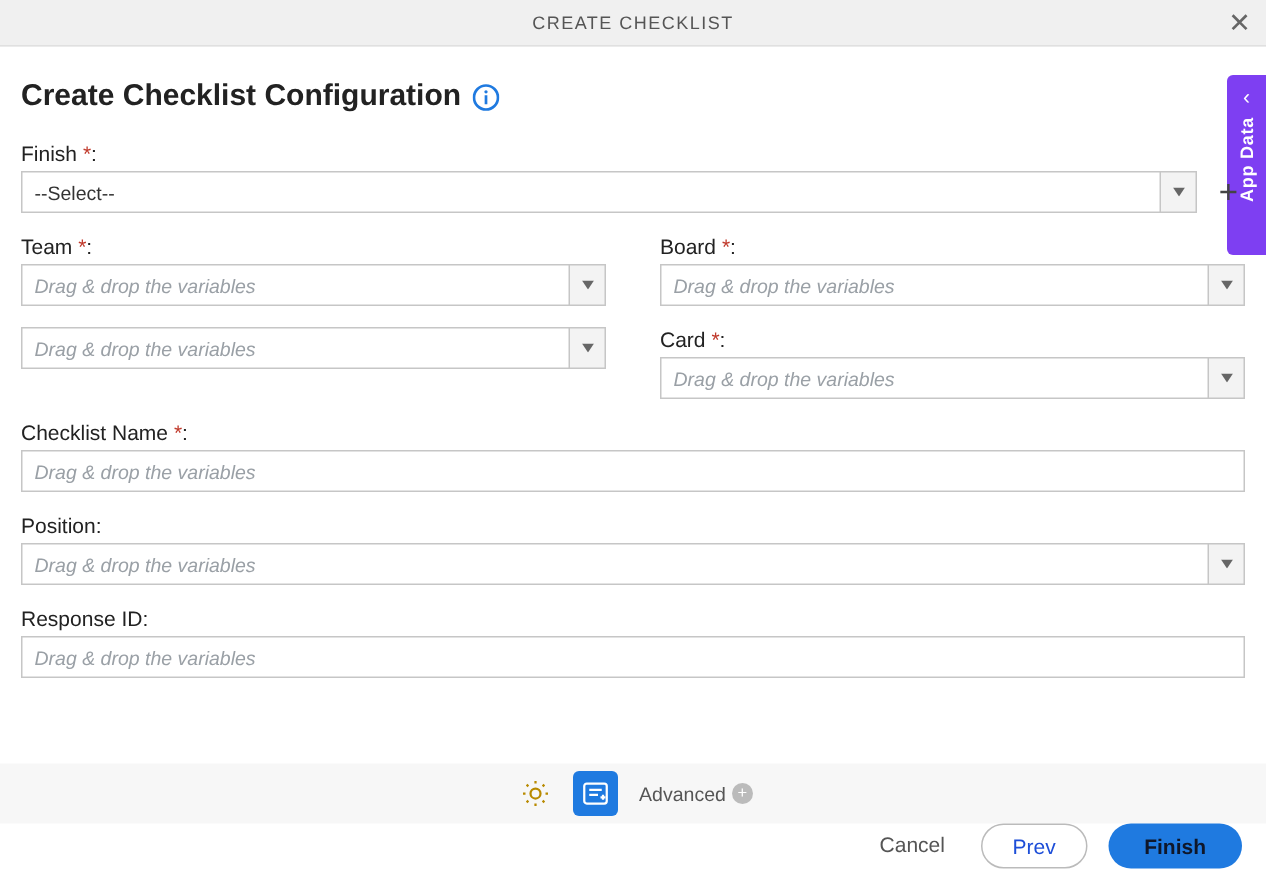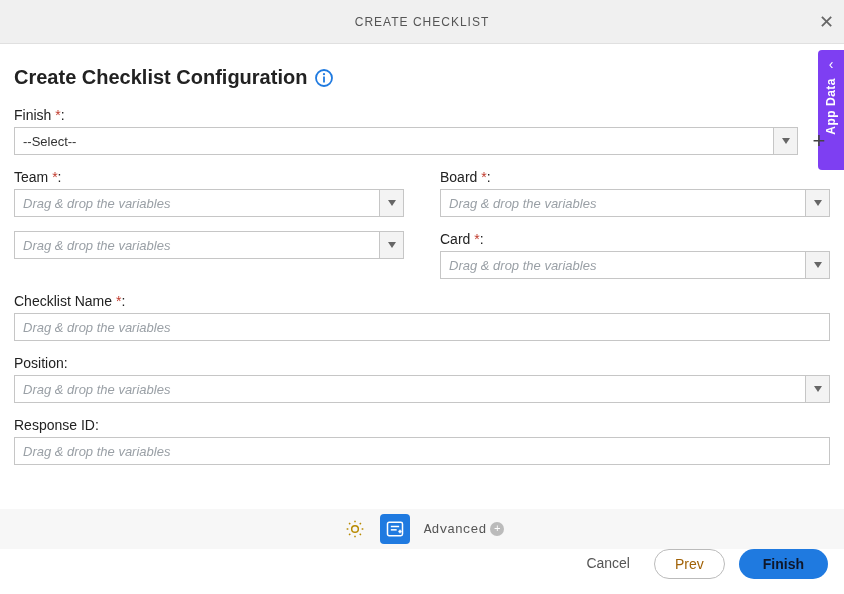--- a/index.html
+++ b/index.html
@@ -1,19 +1,19 @@
 <!DOCTYPE html>
 <html><head>
 <meta charset="utf-8">
 <style>
   * { box-sizing: border-box; margin: 0; padding: 0; }
   html, body { width: 844px; height: 594px; font-family: Arial, Helvetica, sans-serif; background: #fff; overflow: hidden; }
   
   .header-bar {
-    height: 44px;
+    height: 31px;
     background: #f0f0f0;
     border-bottom: 1px solid #e0e0e0;
     display: flex;
     align-items: center;
     justify-content: center;
     position: relative;
   }
   .header-title {
     font-size: 12px;
     letter-spacing: 1px;
@@ -151,21 +151,20 @@
     position: absolute;
     bottom: 45px;
     left: 0;
     right: 0;
     height: 40px;
     background: #f7f7f7;
     display: flex;
     align-items: center;
     justify-content: center;
     gap: 10px;
-    font-family: Liberation Mono, monospace;
   }
   .tb-icon {
     width: 30px; height: 30px;
     display: flex; align-items:center; justify-content:center;
     cursor: pointer;
     border-radius: 4px;
   }
   .tb-icon.active {
     background: #1f7ae0;
   }
@@ -201,21 +200,21 @@
     padding-right: 16px;
   }
   .btn-text {
     font-size: 14px;
     color: #555;
     cursor: pointer;
     padding: 6px 10px;
   }
   .btn-outline {
     font-size: 14px;
-    color: #a16207;
+    color: #1d4ed8;
     border: 1.5px solid #bbb;
     background: #fff;
     border-radius: 16px;
     padding: 6px 20px;
     cursor: pointer;
   }
   .btn-primary {
     font-size: 14px;
     color: #0f172a;
     background: #1f7ae0;

